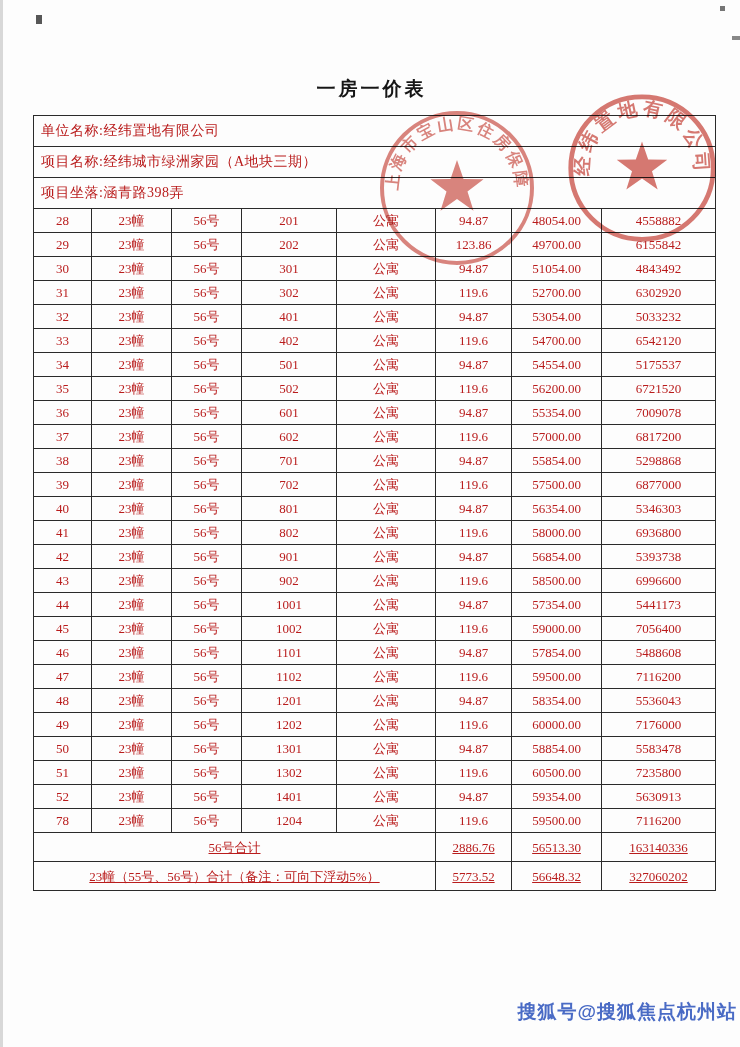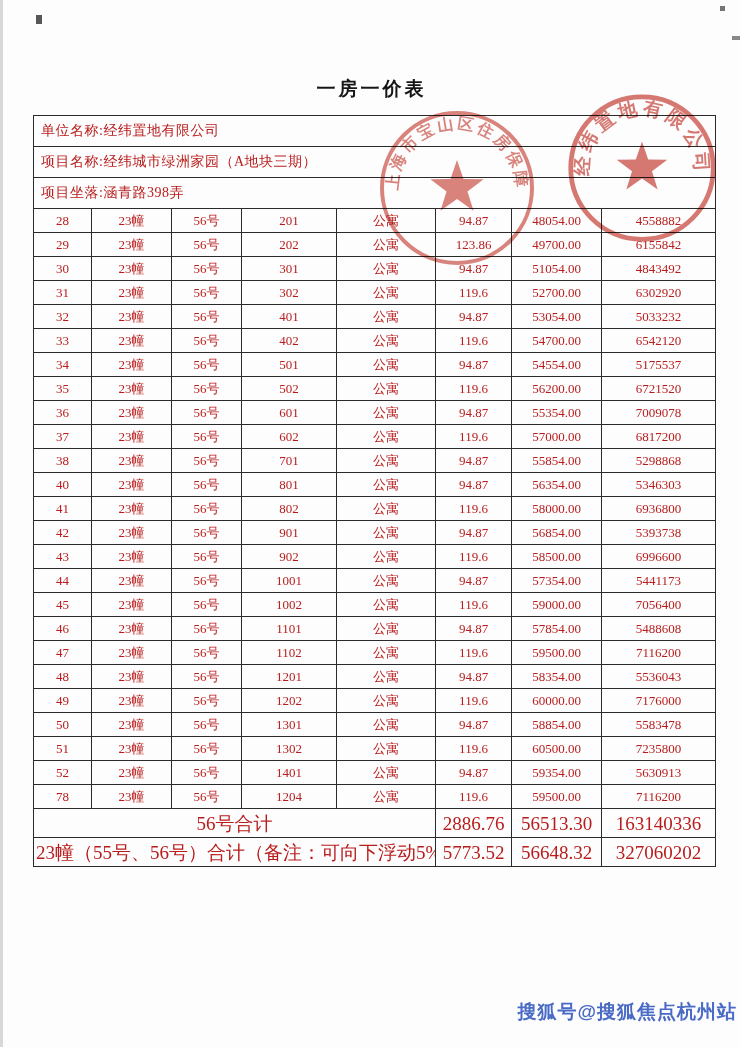--- a/index.html
+++ b/index.html
@@ -33,21 +33,21 @@
   table.price-table td {
     border:1px solid #2a2a2a;
     text-align:center; vertical-align:middle;
     height:24px; line-height:1; padding:0 2px;
     overflow:hidden; white-space:nowrap;
   }
   tr.hrow td {
     text-align:left; height:31px; padding-left:7px;
     font-size:14px; letter-spacing:.5px;
   }
-  tr.frow td { height:29px; font-size:19px; }
+  tr.frow td { height:29px; font-size:13px;text-decoration:underline; }
   .stamp {
     position:absolute; pointer-events:none;
     mix-blend-mode:multiply; 
   }
   .stamp-left  { left:374px; top:108px; }
   .stamp-right { left:563px; top:92px; }
   .watermark {
     position:absolute; top:999px; right:3px;
     font-family:"Liberation Sans","DejaVu Sans",sans-serif;
     font-size:19px; font-weight:bold;
@@ -193,20 +193,30 @@
           <td>38</td>
           <td>23幢</td>
           <td>56号</td>
           <td>701</td>
           <td>公寓</td>
           <td>94.87</td>
           <td>55854.00</td>
           <td>5298868</td>
         </tr>
         <tr>
+          <td>39</td>
+          <td>23幢</td>
+          <td>56号</td>
+          <td>702</td>
+          <td>公寓</td>
+          <td>119.6</td>
+          <td>57500.00</td>
+          <td>6877000</td>
+        </tr>
+        <tr>
           <td>40</td>
           <td>23幢</td>
           <td>56号</td>
           <td>801</td>
           <td>公寓</td>
           <td>94.87</td>
           <td>56354.00</td>
           <td>5346303</td>
         </tr>
         <tr>

